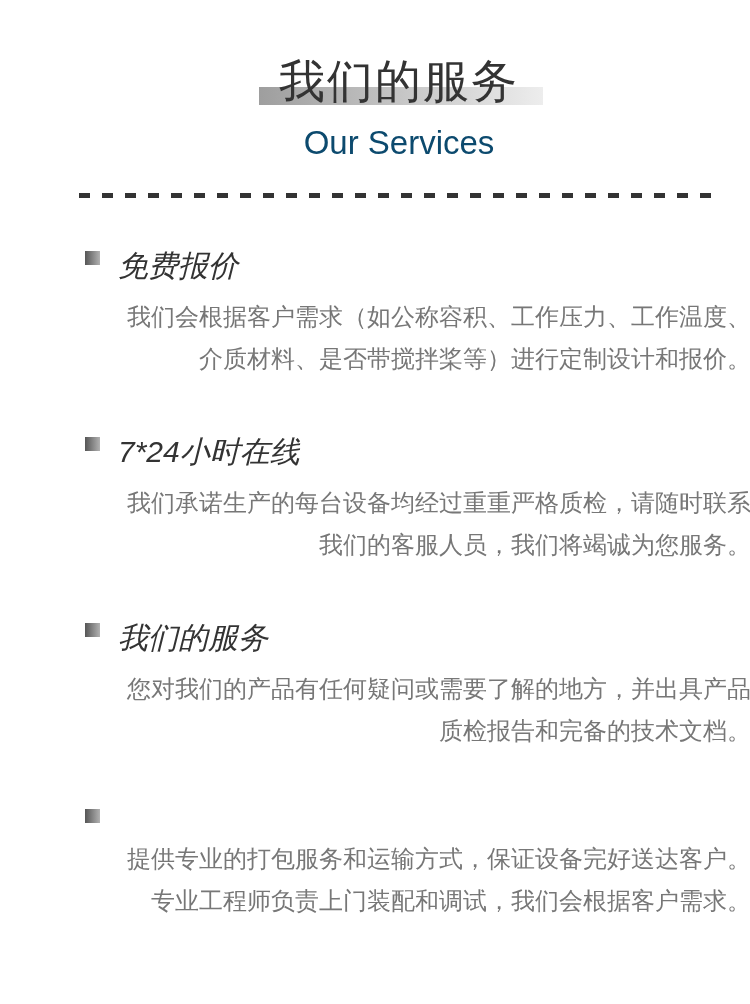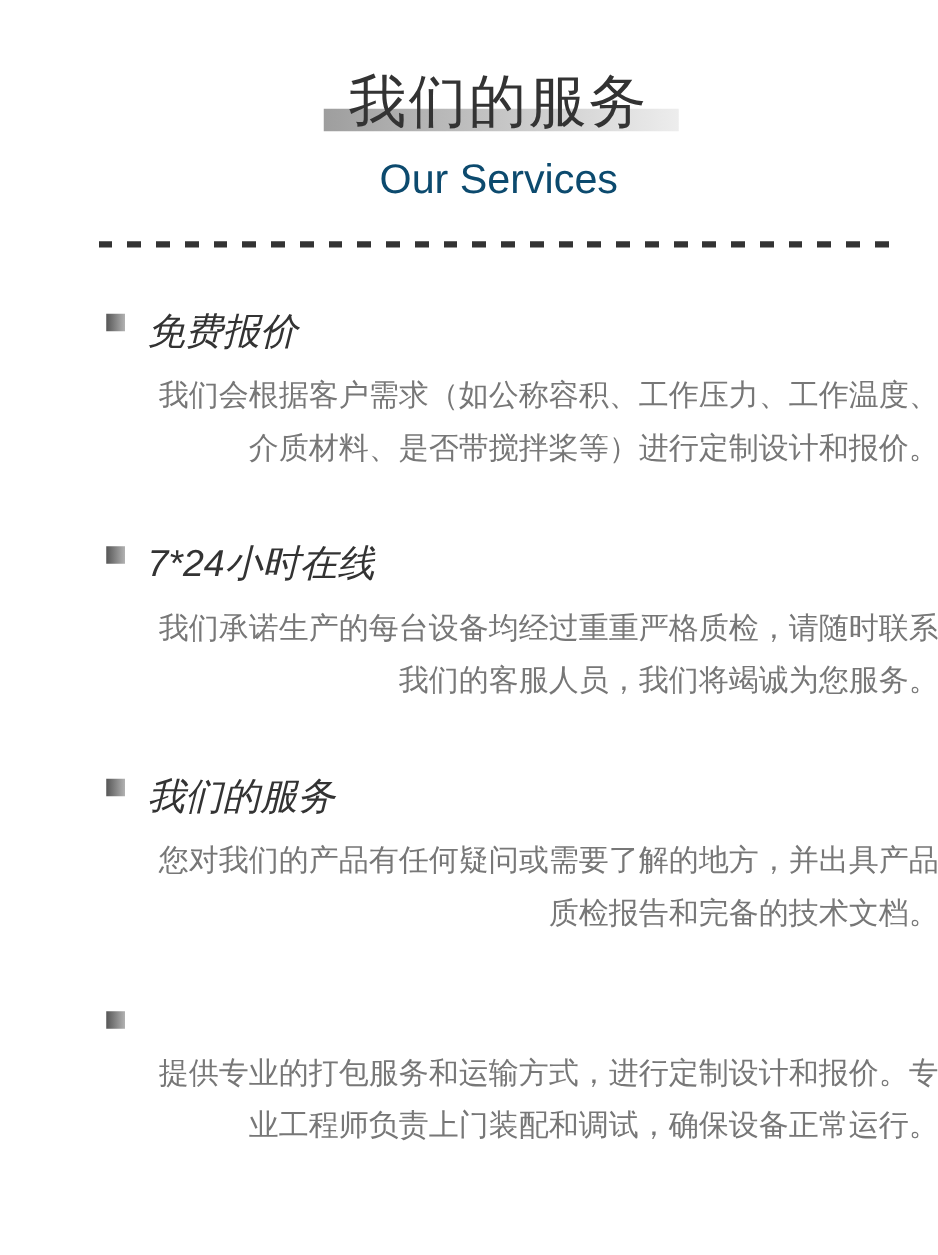--- a/index.html
+++ b/index.html
@@ -124,18 +124,18 @@
         <span class="bullet"></span>
         <span class="service-title">我们的服务</span>
       </div>
       <p class="service-desc">您对我们的产品有任何疑问或需要了解的地方，并出具产品质检报告和完备的技术文档。</p>
     </div>
 
     <div class="service-item">
       <div class="service-heading">
         <span class="bullet"></span>
       </div>
-      <p class="service-desc">提供专业的打包服务和运输方式，进行定制设计和报价。专业工程师负责上门装配和调试，确保设备正常运行。</p>
+      <p class="service-desc">提供专业的打包服务和运输方式，保证设备完好送达客户。专业工程师负责上门装配和调试，我们会根据客户需求。</p>
     </div>
 
   </div>
 
 </div>
 
 </body></html>

